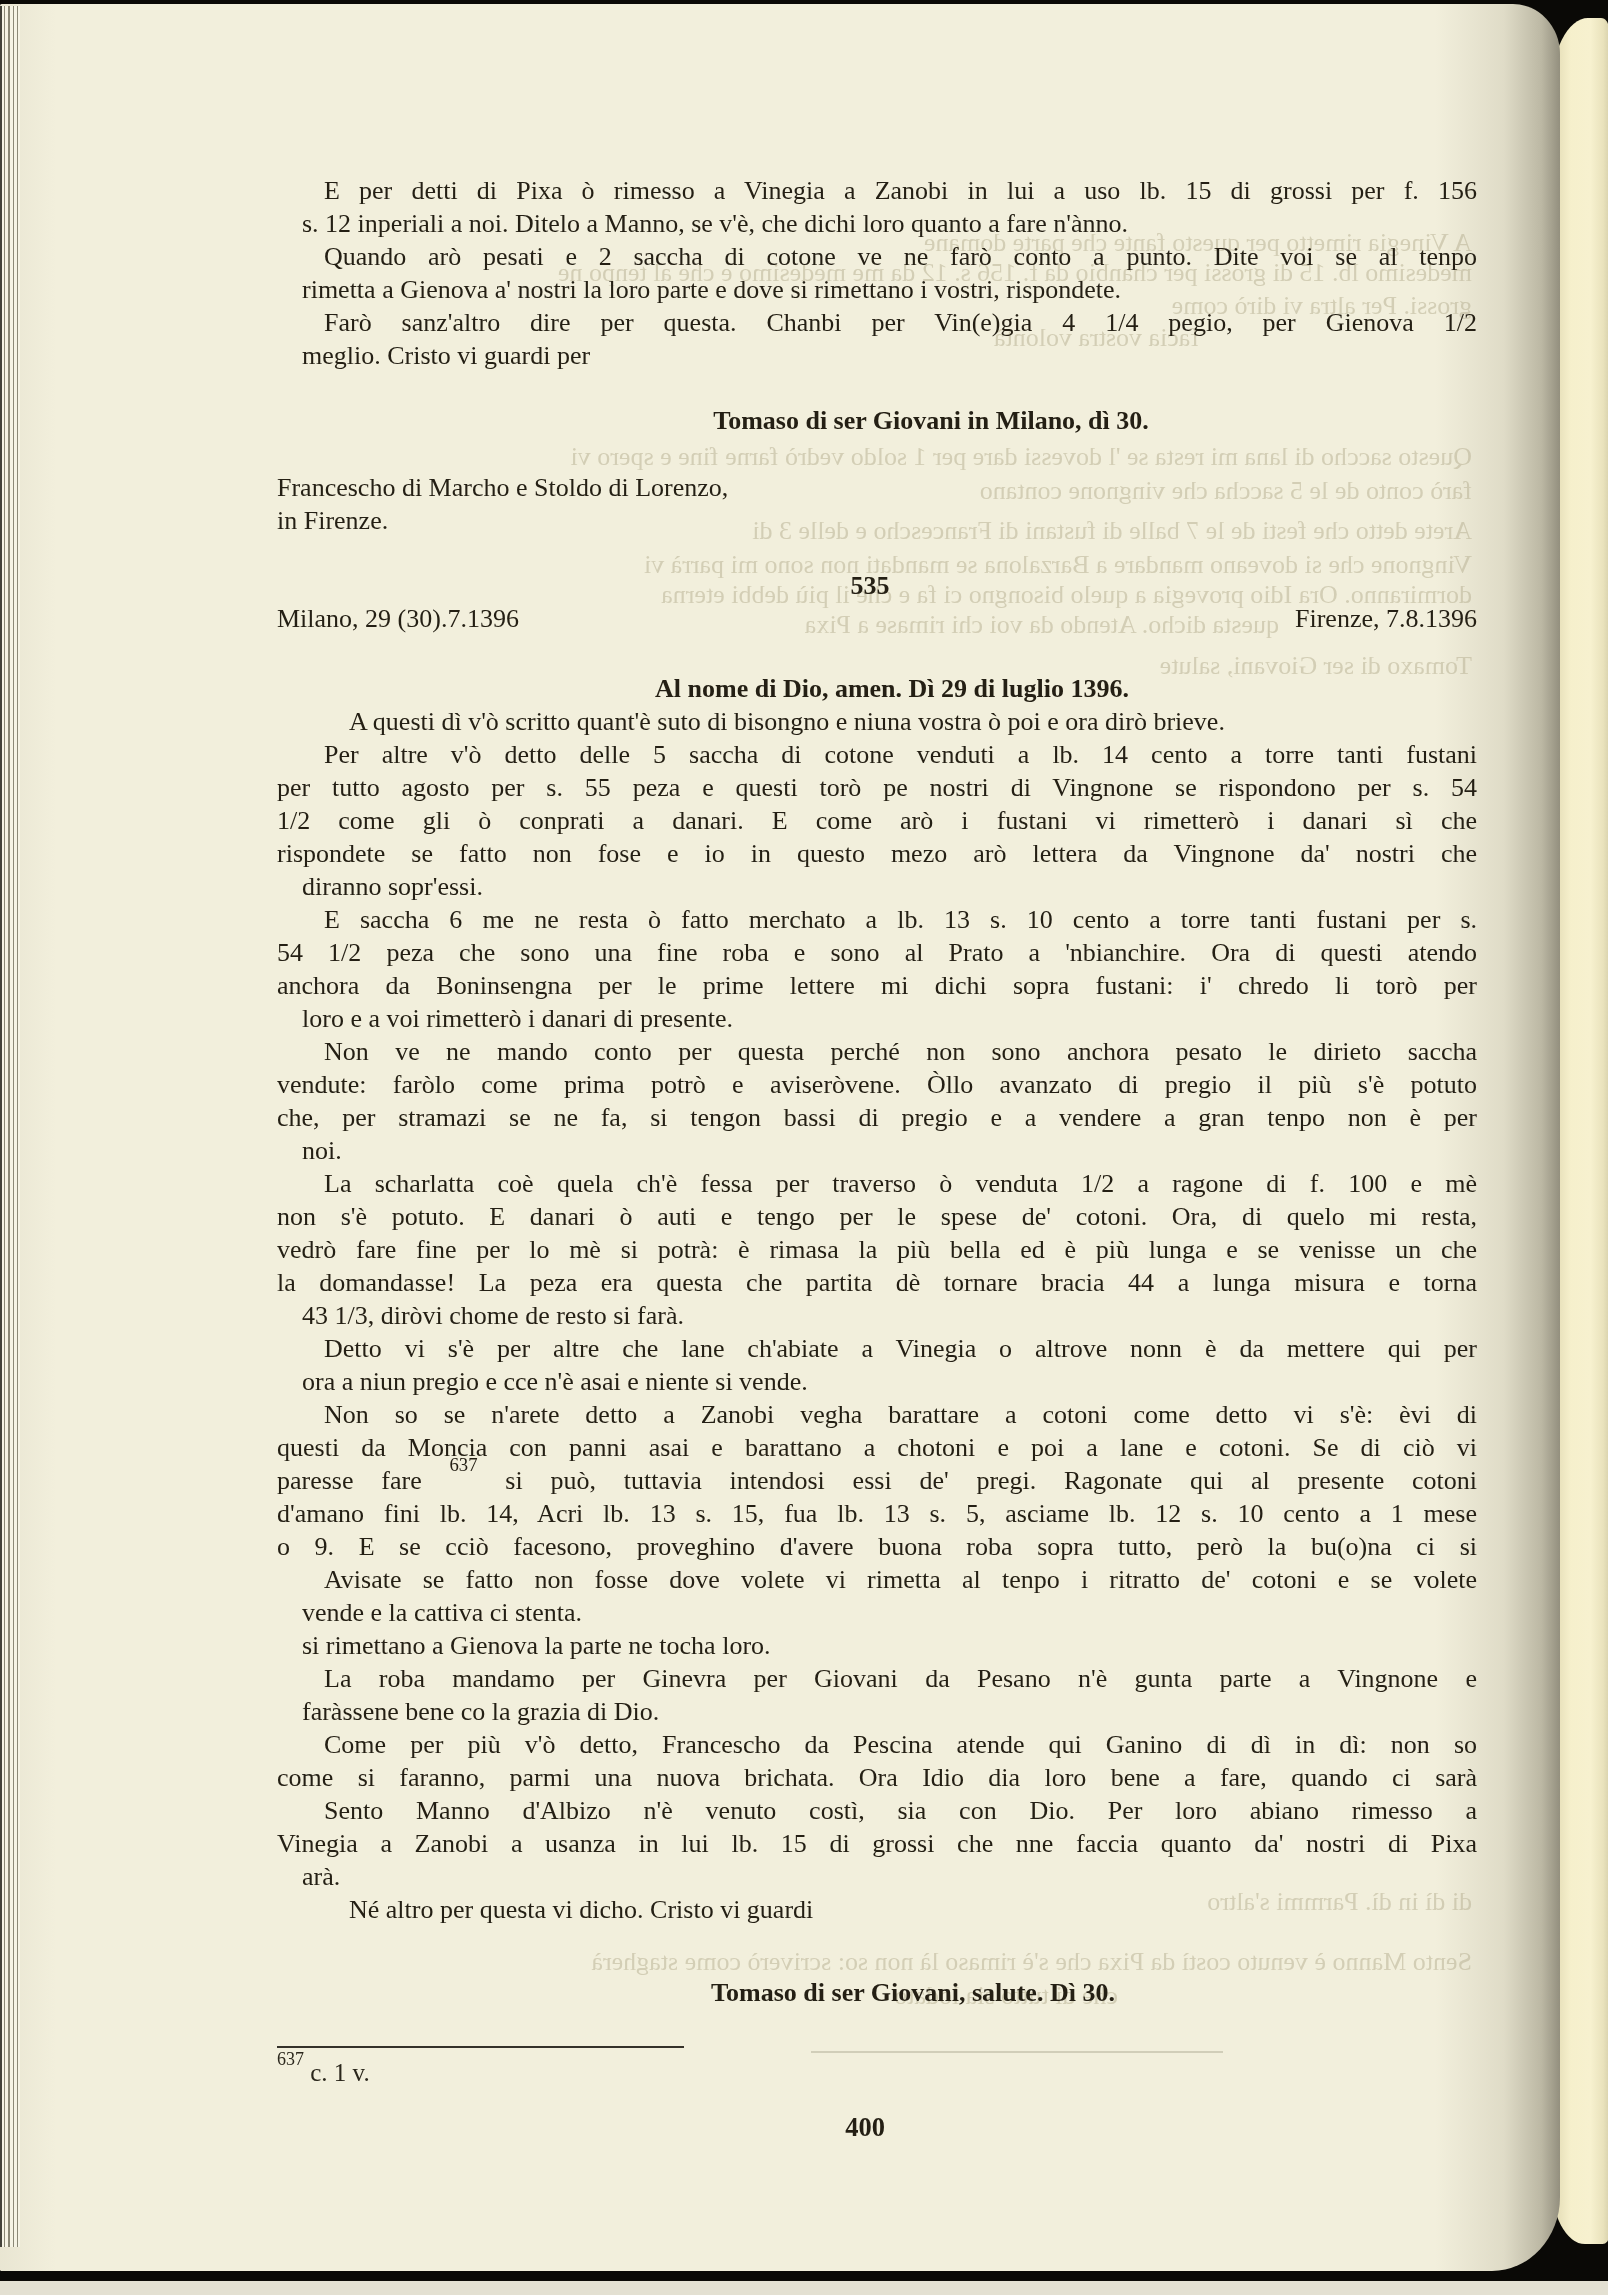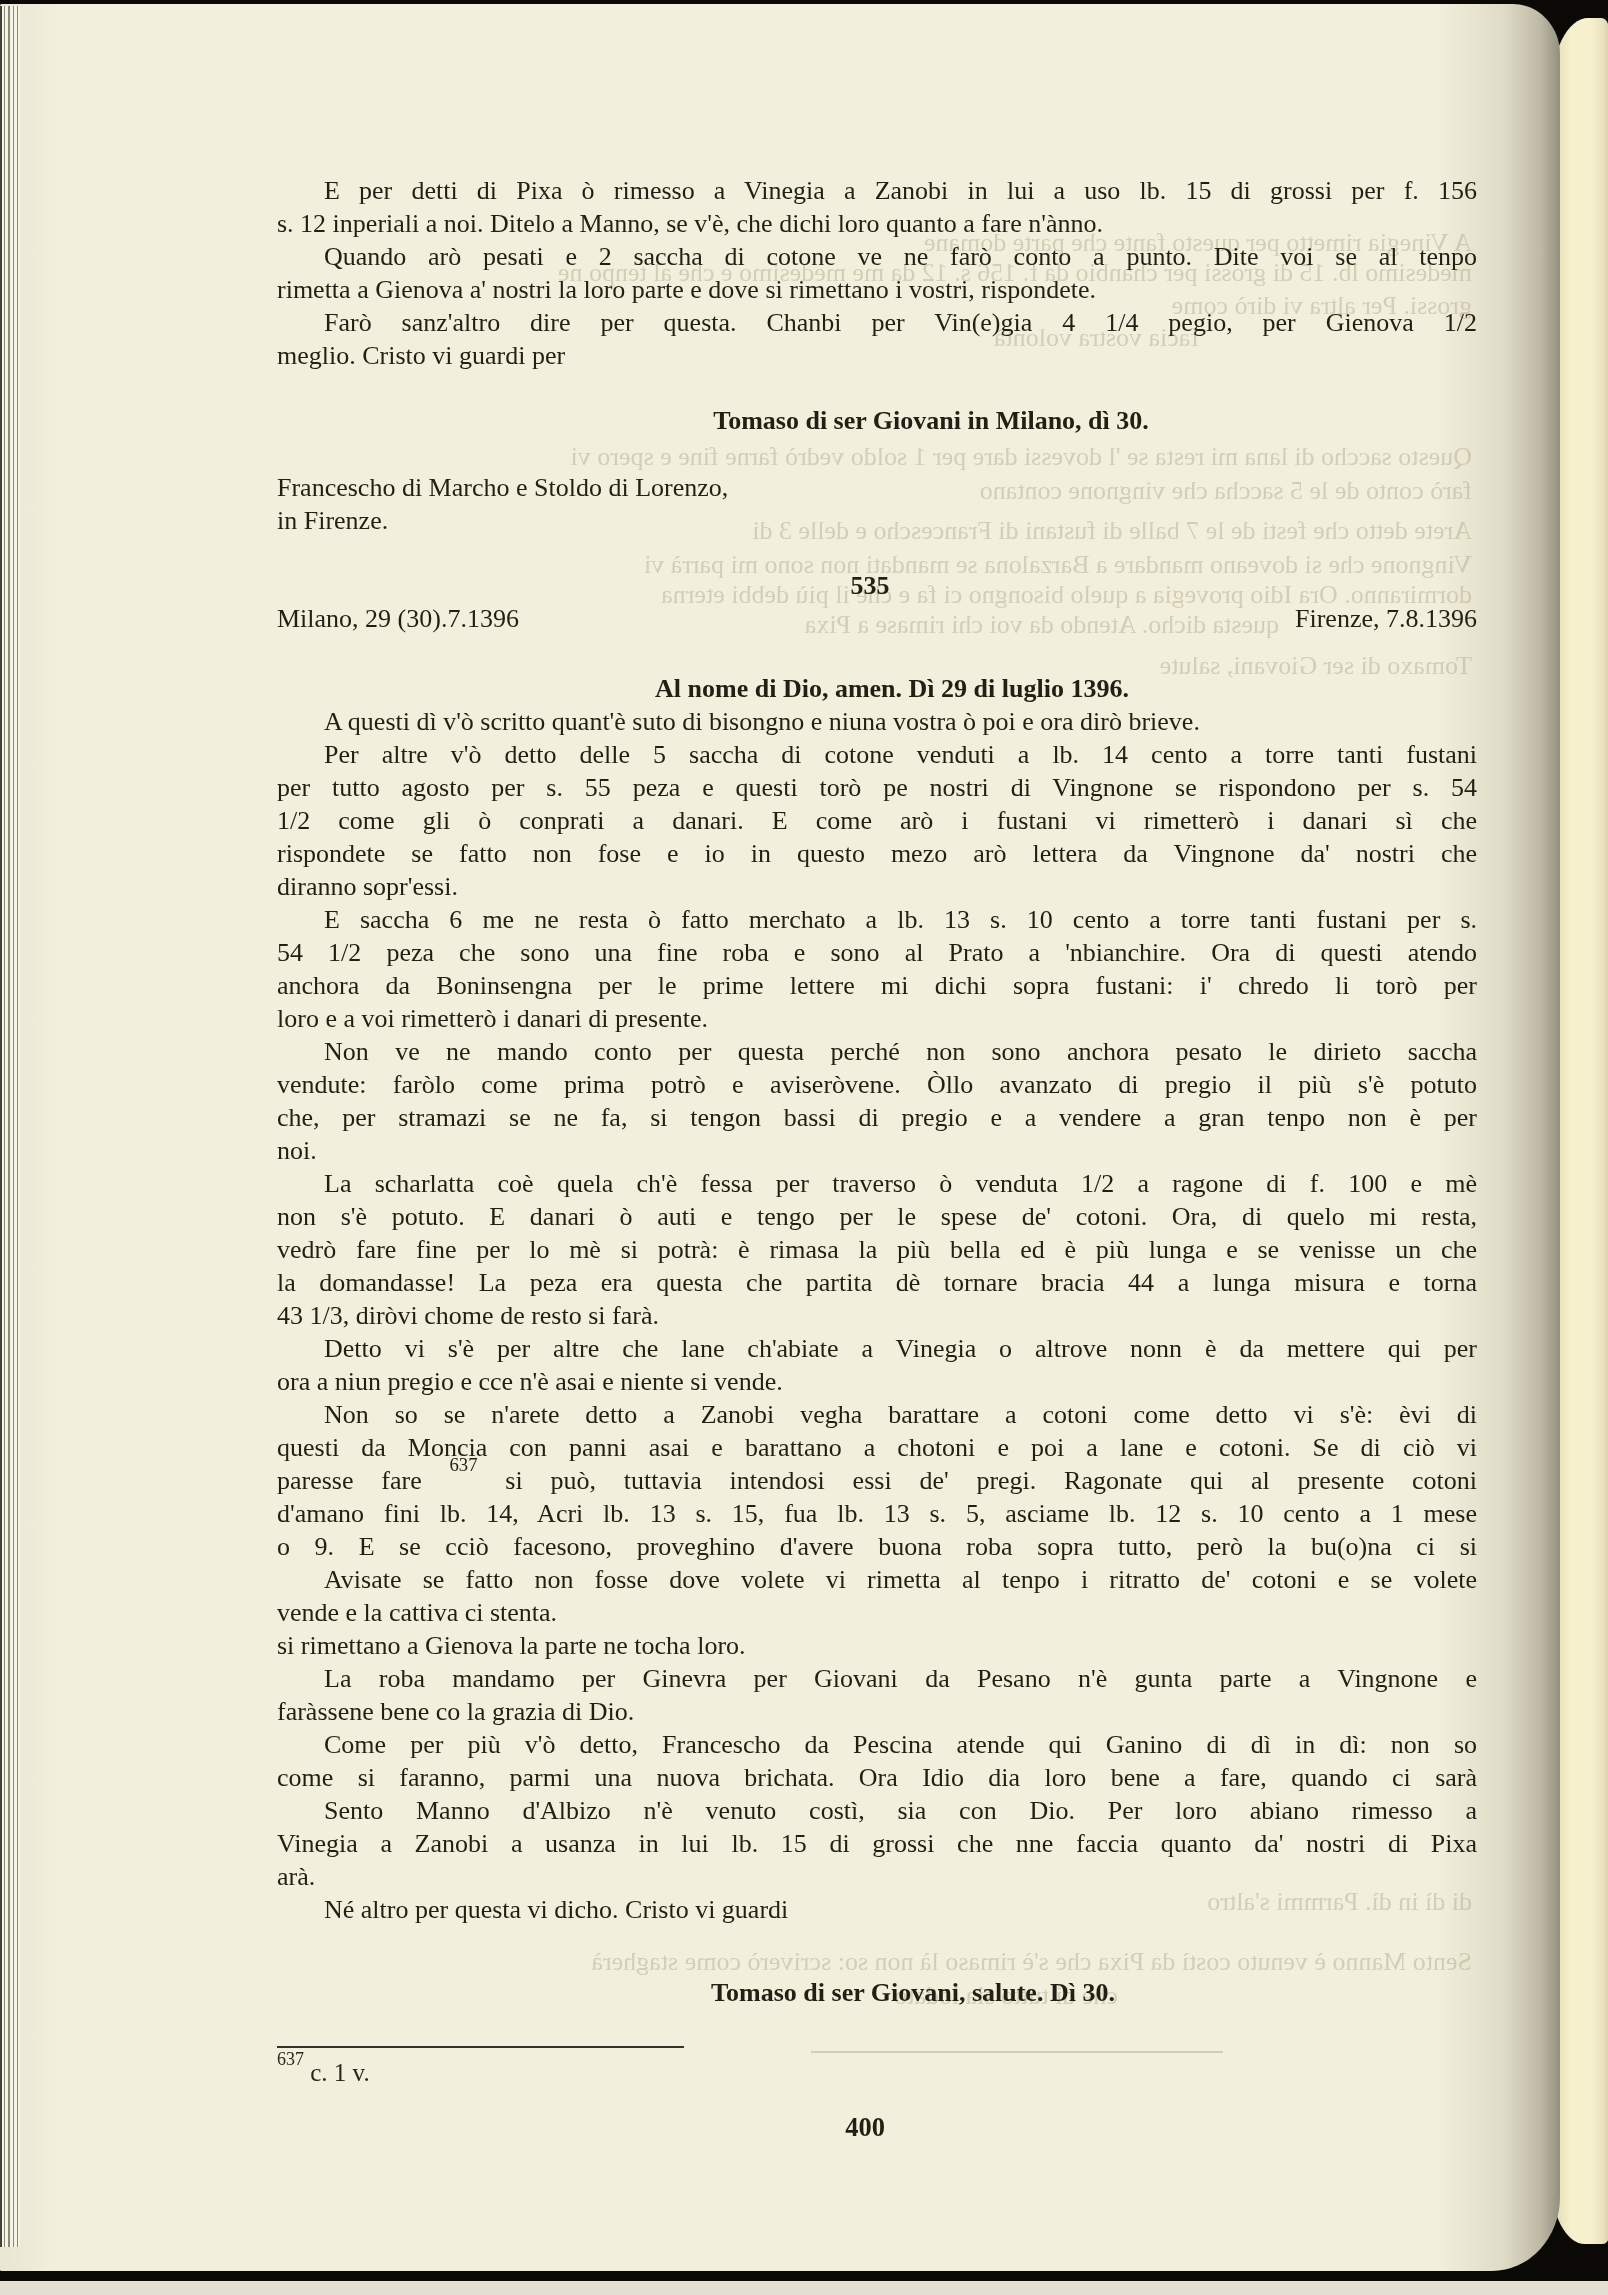--- a/index.html
+++ b/index.html
@@ -19,21 +19,21 @@
            #f2efdc;
          border-radius:1.6px 47px 68px 1.6px / 1.6px 50px 74px 1.6px;}
   
   .edge{position:absolute;left:0;top:1.6px;bottom:24px;width:20px;
         background:
           linear-gradient(90deg,#43423a 0 1.6px,rgba(0,0,0,0) 1.6px),
           repeating-linear-gradient(90deg,#8b8876 0 1.3px,#f5f3e4 1.3px 4.2px);}
   
   .tblock{position:absolute;left:277px;width:1200px;color:#241f14;font-size:26px;line-height:33px;}
   .jline{text-align:justify;text-align-last:justify;}
-  .jline.pl{text-align-last:left;}
+  .jline.pl{text-align-last:left;margin-left:25px;}
   .jline.ind{text-indent:47px;font-family:Liberation Serif, serif;}
   .prev .jline{line-height:33px;}
   .center{text-align:center;font-weight:bold;}
   .dates{display:flex;justify-content:space-between;}
   sup.notemark{font-size:.72em;line-height:0;position:relative;top:-.42em;}
   .rule{position:absolute;left:277px;width:407px;height:2.4px;background:#35322a;}
   .ghostrule{position:absolute;left:811px;width:412px;height:2.4px;background:#8d8871;opacity:.32;}
   .foot{position:absolute;left:277px;color:#2b271c;font-size:25px;text-align:center;}
   .foot sup.notemark{top:-.38em;}
   

